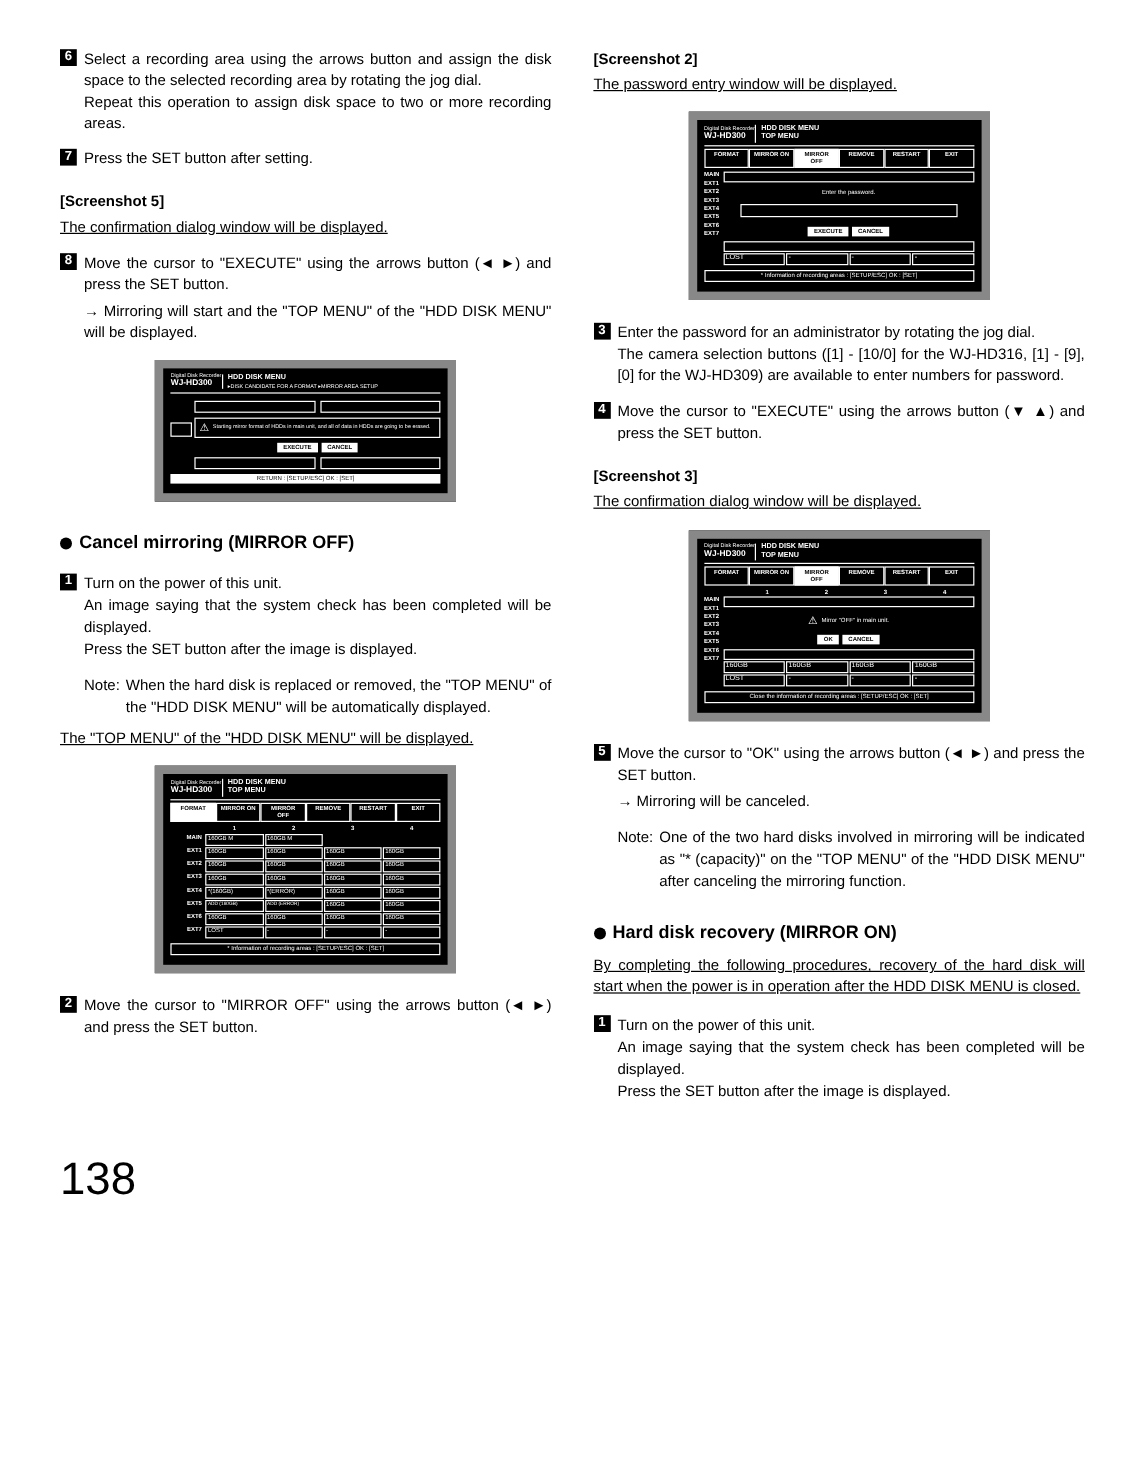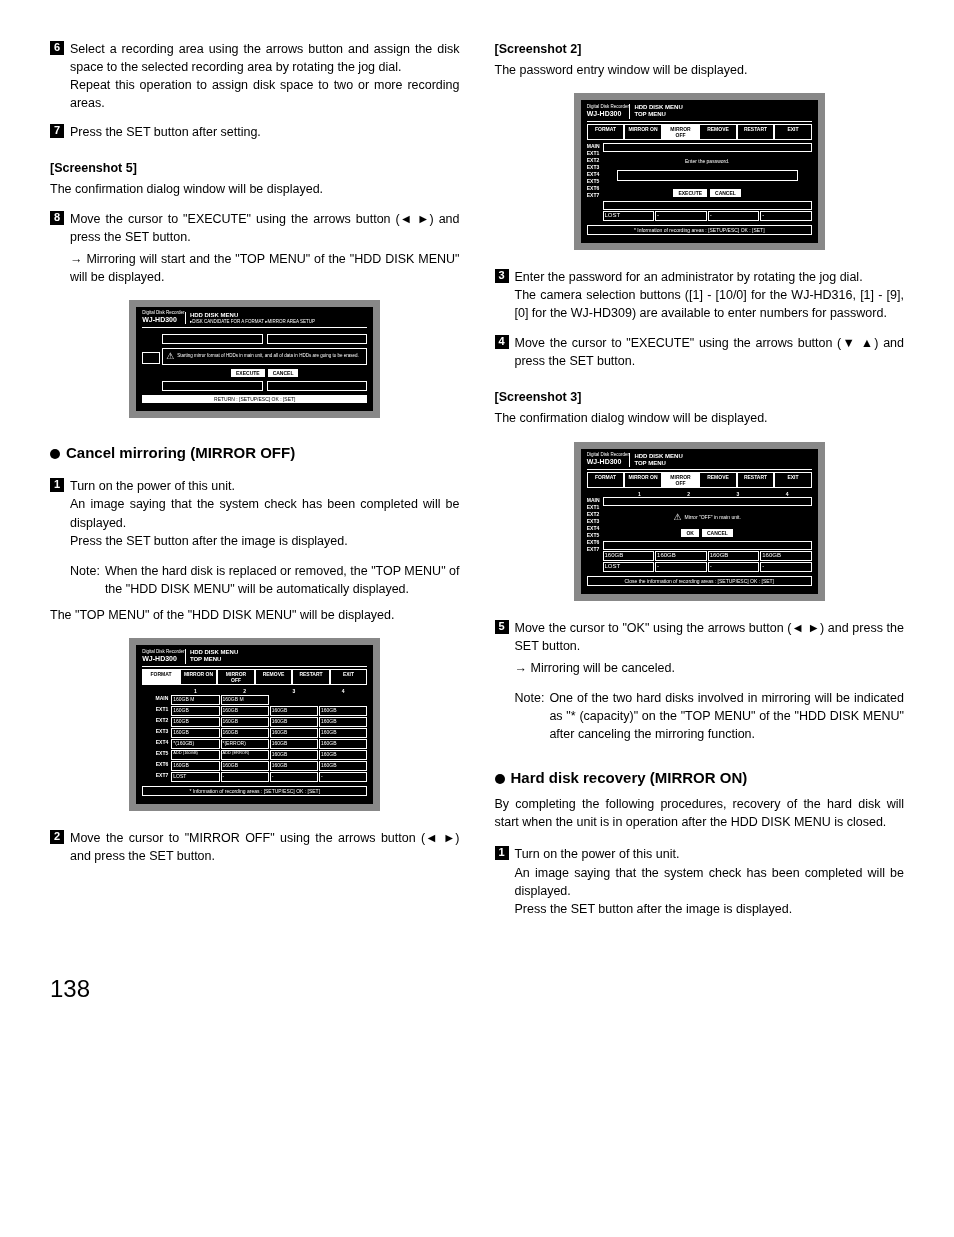--- a/index.html
+++ b/index.html
@@ -41,21 +41,21 @@
   }
   .step-body {
     flex: 1;
     text-align: justify;
   }
   .label-bold {
     font-weight: bold;
     margin-top: 18px;
     margin-bottom: 3px;
   }
-  p { margin: 0 0 6px 0; text-align: justify; }
+  p { margin: 0 0 6px 0; text-align: justify; text-decoration: underline; }
   .section-head {
     font-weight: bold;
     font-size: 15px;
     margin-top: 24px;
     margin-bottom: 6px;
   }
   .bullet-dot {
     display: inline-block;
     width: 10px;
     height: 10px;
@@ -95,22 +95,22 @@
   .cellh { text-align:center; font-weight:bold; }
   .rowlbl { font-weight:bold; text-align:right; padding-right:2px;}
   .btn-row { display:flex; gap:3px; justify-content:center; margin:4px 0;}
   .sbtn { background:#fff; color:#000; font-size:5px; font-weight:bold; padding:1px 5px;}
   .center-msg { text-align:center; font-size:5px; margin:6px 4px;}
   .foot-bar { background:#fff; color:#000; font-size:5px; text-align:center; padding:1px 2px; margin-top:4px;}
   .warn-row { display:flex; align-items:center; gap:3px; border:1px solid #fff; padding:2px 3px; margin:3px 6px;}
   .warn-ico { font-size:9px;}
   .arrow-ico { font-family: inherit; }
   .page-num {
-    font-size: 24px;
-    margin-top: 46px;
+    font-size: 38px;
+    margin-top: 30px;
   }
 </style>
 </head>
 <body>
 
 <div class="columns">
 
   <div class="col">
 
     <div class="step">
@@ -427,21 +427,21 @@
         <div class="note-row" style="margin-top:12px;">
           <span class="note-lbl">Note:</span>
           <span class="note-body">One of the two hard disks involved in mirroring will be indicated as "* (capacity)" on the "TOP MENU" of the "HDD DISK MENU" after canceling the mirroring function.</span>
         </div>
       </div>
     </div>
 
     <div class="section-head">
       <span class="bullet-dot"></span><span>Hard disk recovery (MIRROR ON)</span>
     </div>
-    <p>By completing the following procedures, recovery of the hard disk will start when the unit is in operation after the HDD DISK MENU is closed.</p>
+    <p>By completing the following procedures, recovery of the hard disk will start when the power is in operation after the HDD DISK MENU is closed.</p>
 
     <div class="step" style="margin-top:14px;">
       <span class="step-num">1</span>
       <div class="step-body">
         <span>Turn on the power of this unit.</span><br>
         <span>An image saying that the system check has been completed will be displayed.</span><br>
         <span>Press the SET button after the image is displayed.</span>
       </div>
     </div>
 

